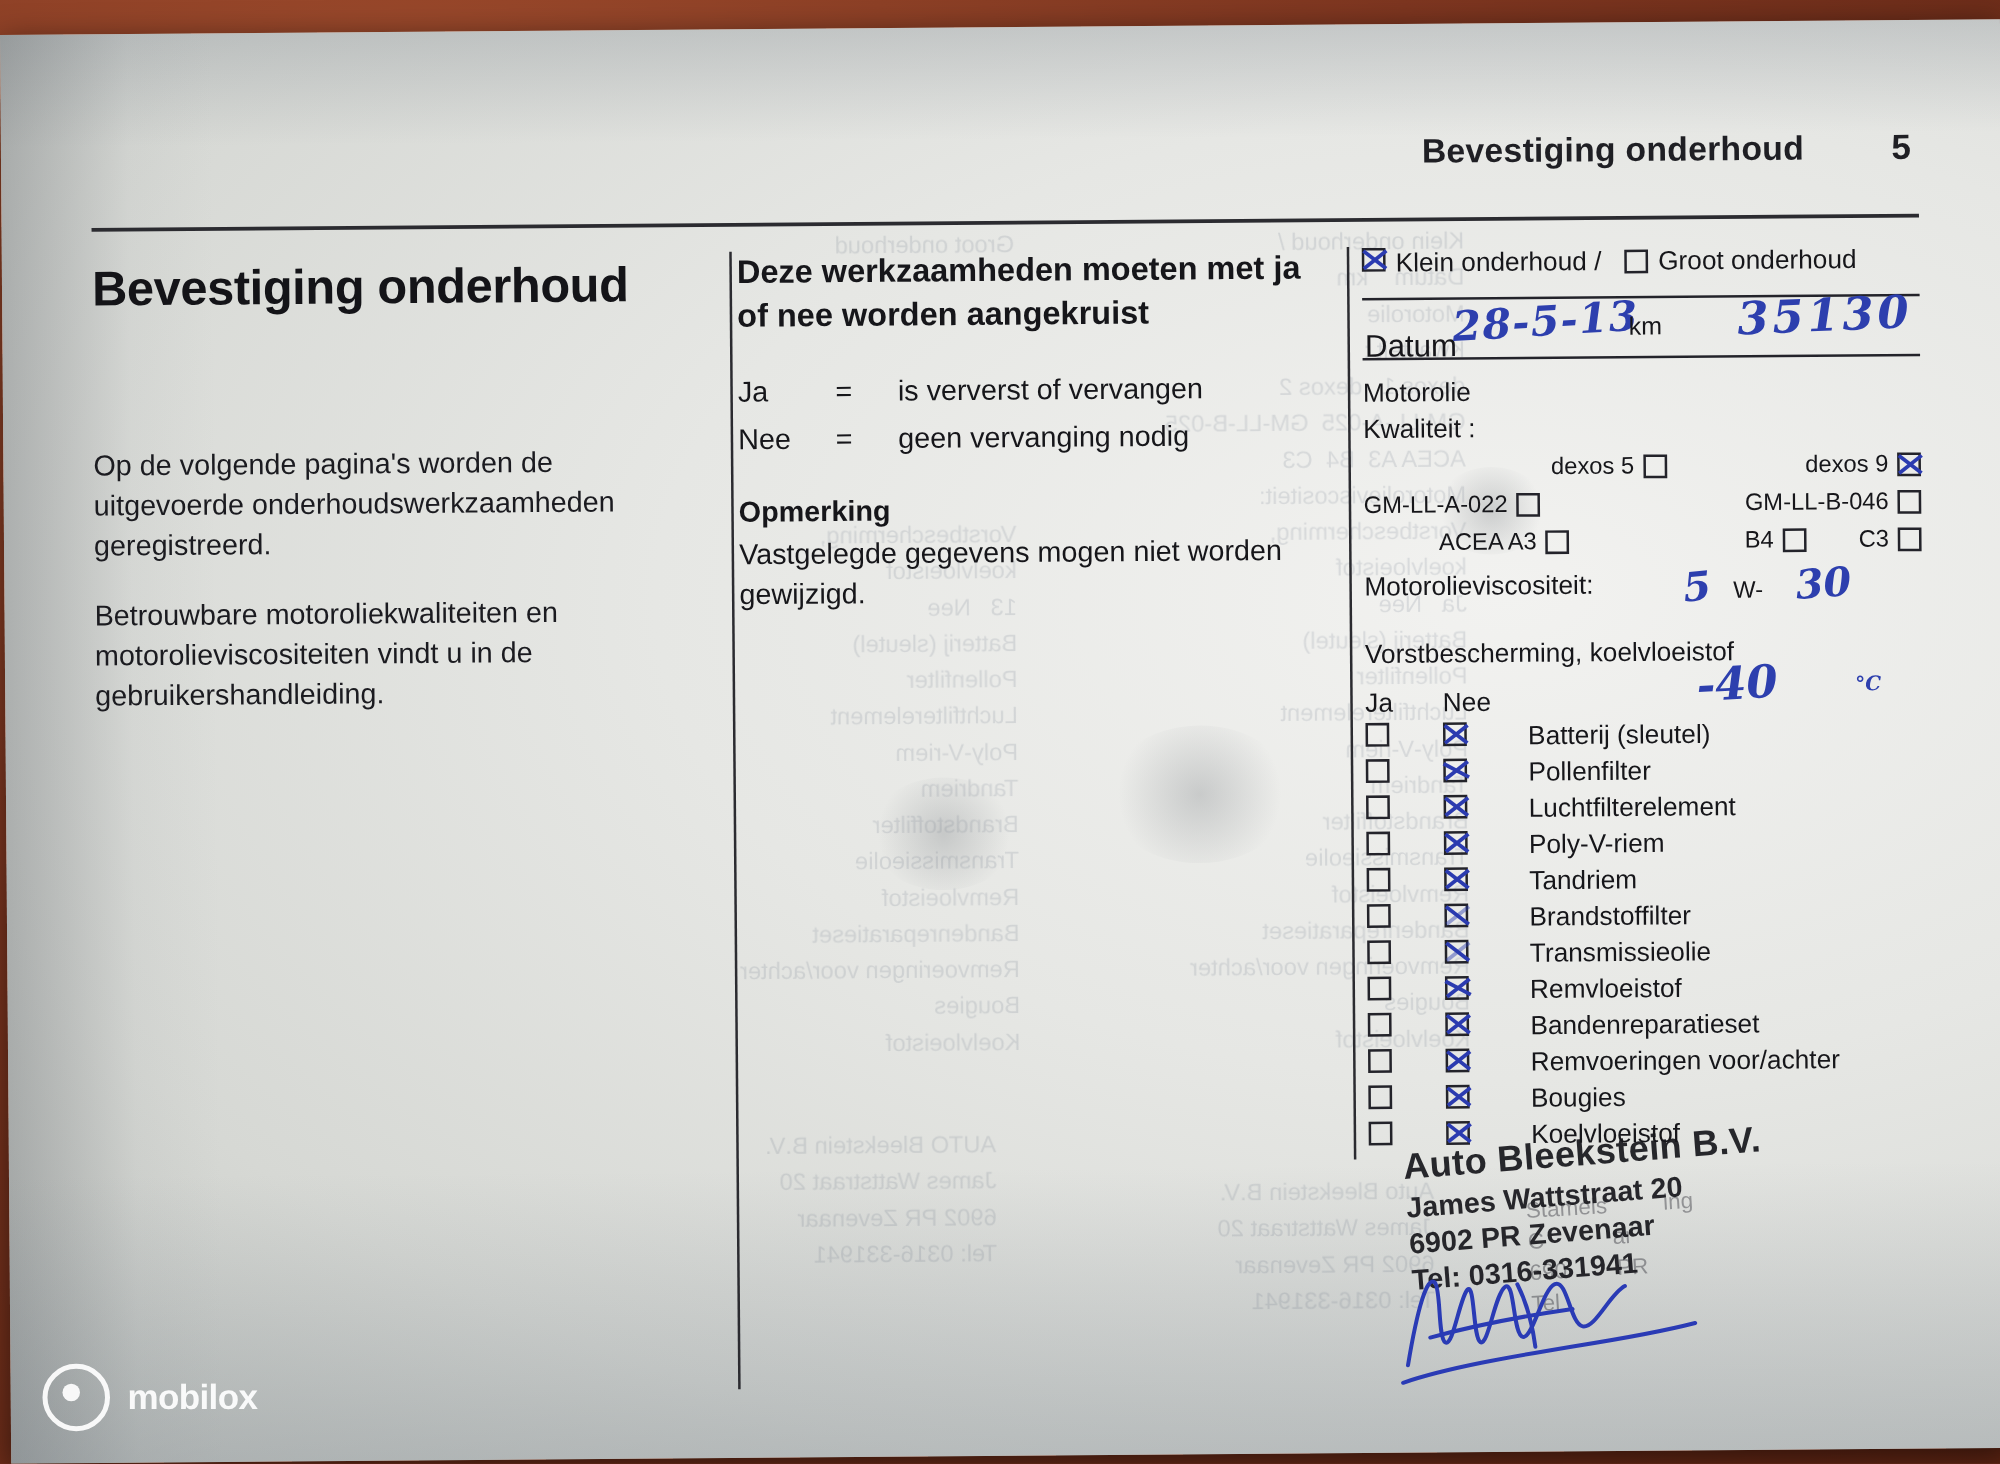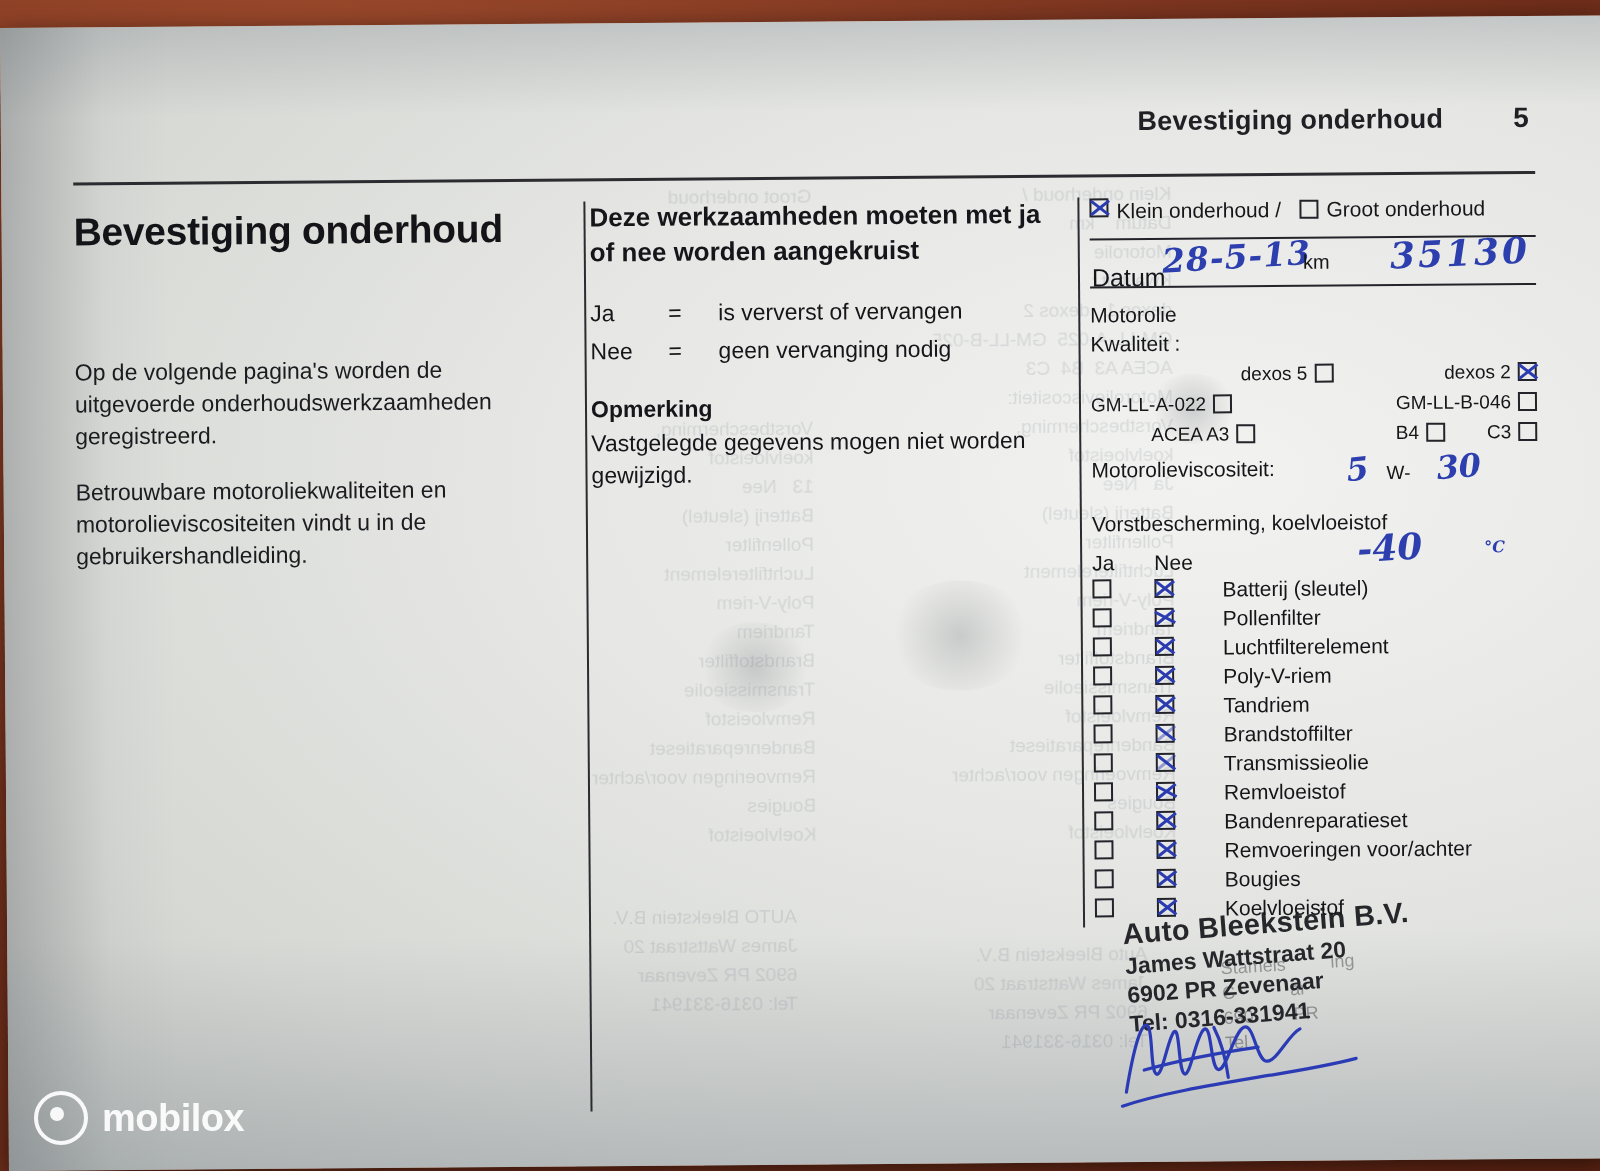--- a/index.html
+++ b/index.html
@@ -301,21 +301,21 @@
   #wm-ring::after {
     content: "";
     position: absolute;
     left: 12px; top: 12px;
     width: 14px; height: 14px;
     border-radius: 50%;
     background: #ffffff;
   }
   #wm-text {
     color: #ffffff;
-    font-size: 38px;
+    font-size: 28px;
     font-weight: bold;
     letter-spacing: -0.5px;
   }
 
   
   .smudge {
     position: absolute;
     border-radius: 50%;
     background: radial-gradient(circle, rgba(120,125,130,0.30), rgba(120,125,130,0) 70%);
     pointer-events: none;
@@ -409,21 +409,21 @@
         <div>Kwaliteit :</div>
       </div>
 
       <div class="oil-row">
         <div class="oil-cell" style="margin-left:150px">
           <span>dexos 5</span>
           <span class="box"></span>
         </div>
         <div class="spacer"></div>
         <div class="oil-cell">
-          <span>dexos 2</span>
+          <span>dexos 9</span>
           <span class="xmark"></span>
         </div>
       </div>
 
       <div class="oil-row">
         <div class="oil-cell">
           <span>GM-LL-A-022</span>
           <span class="box"></span>
         </div>
         <div class="spacer"></div>

